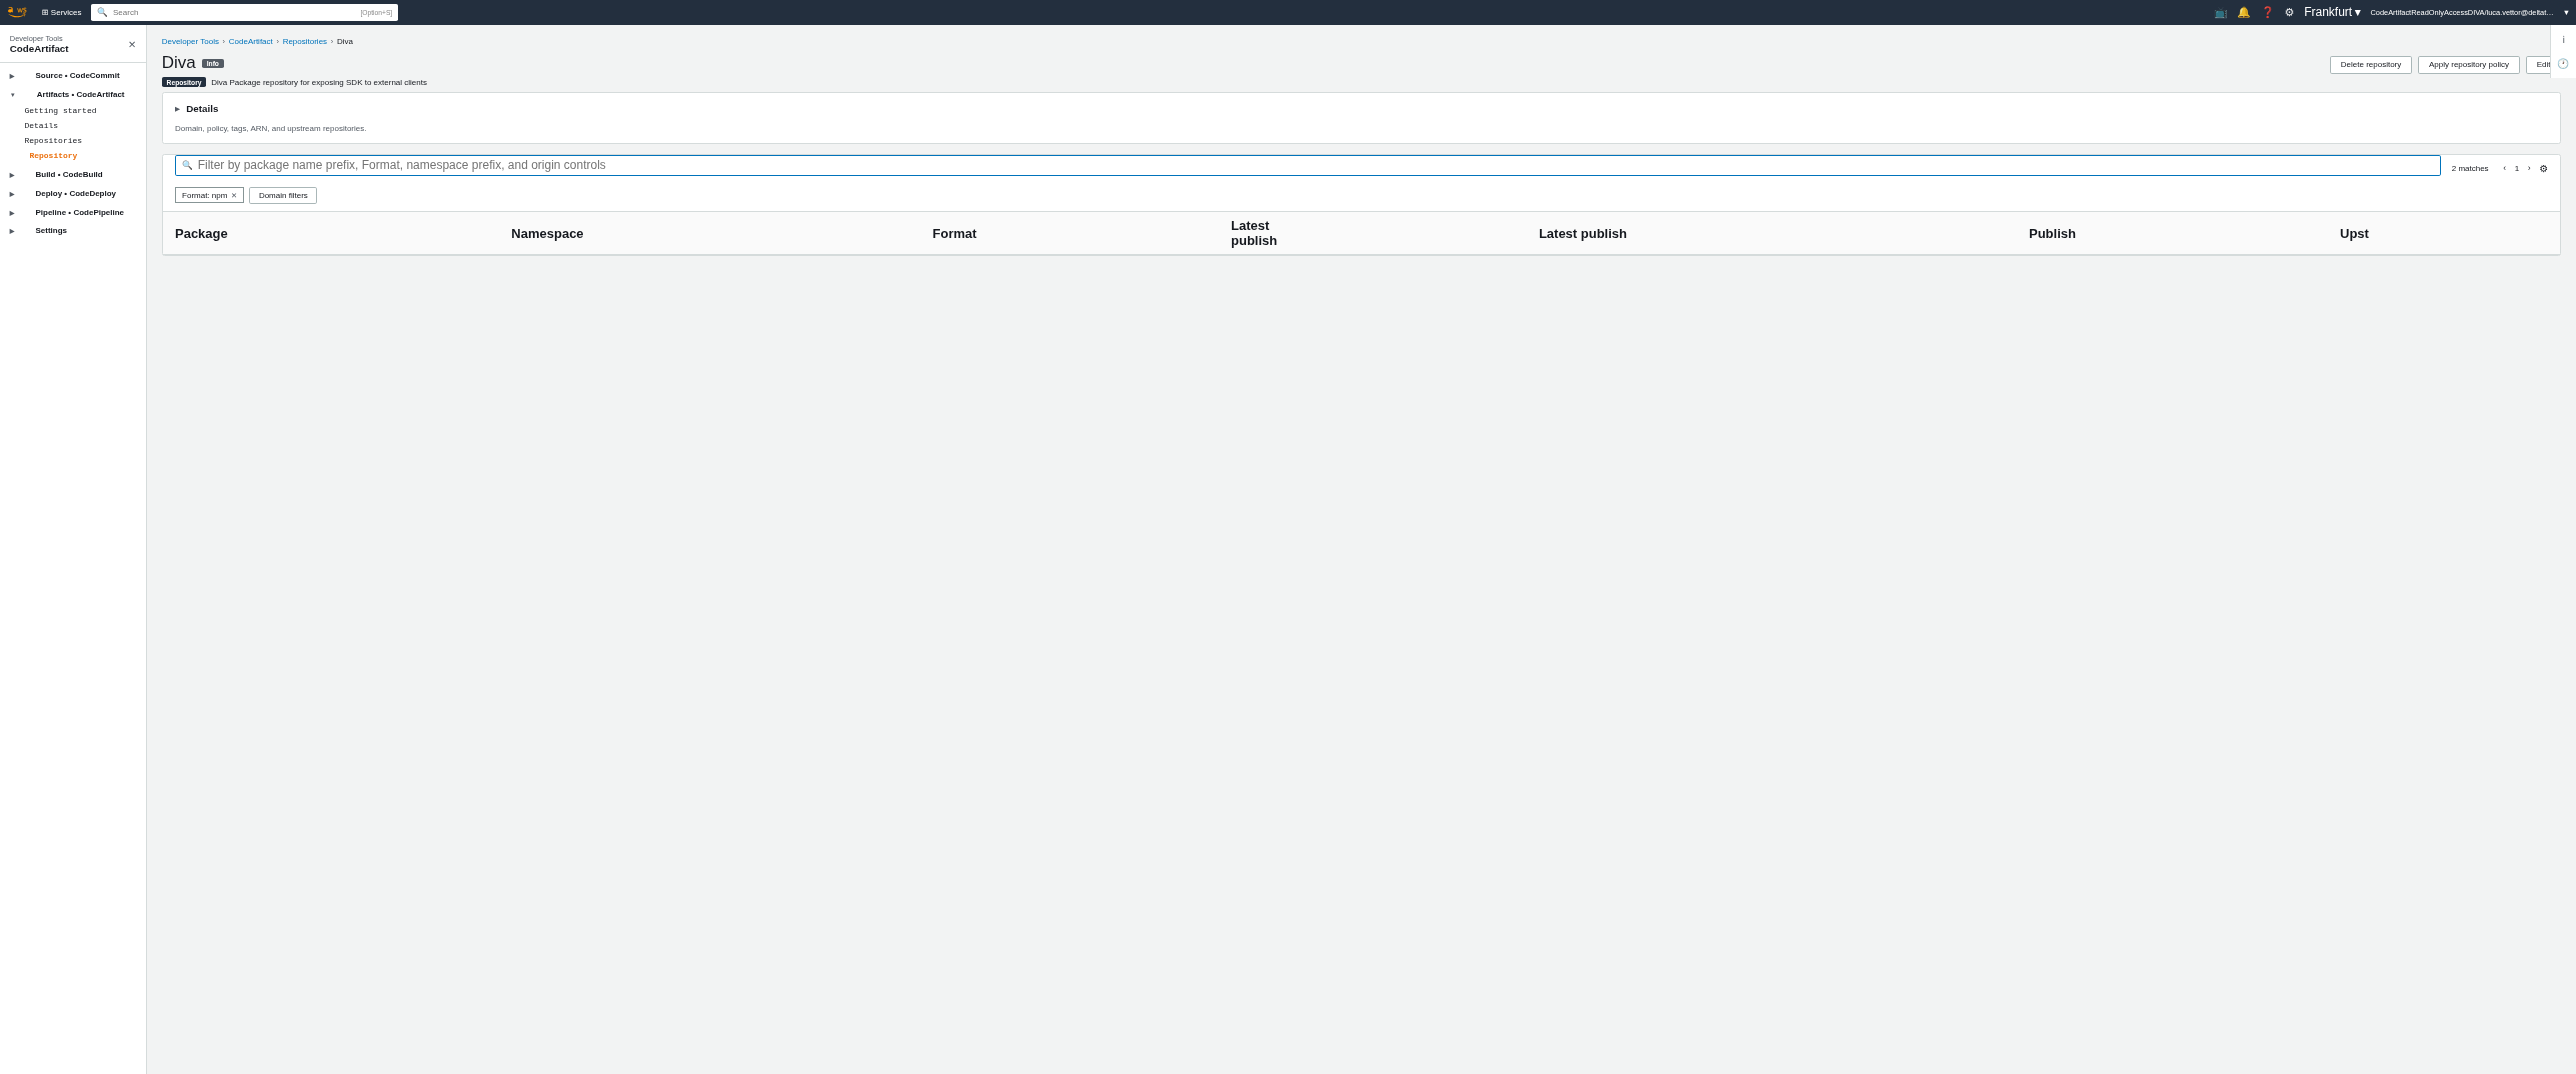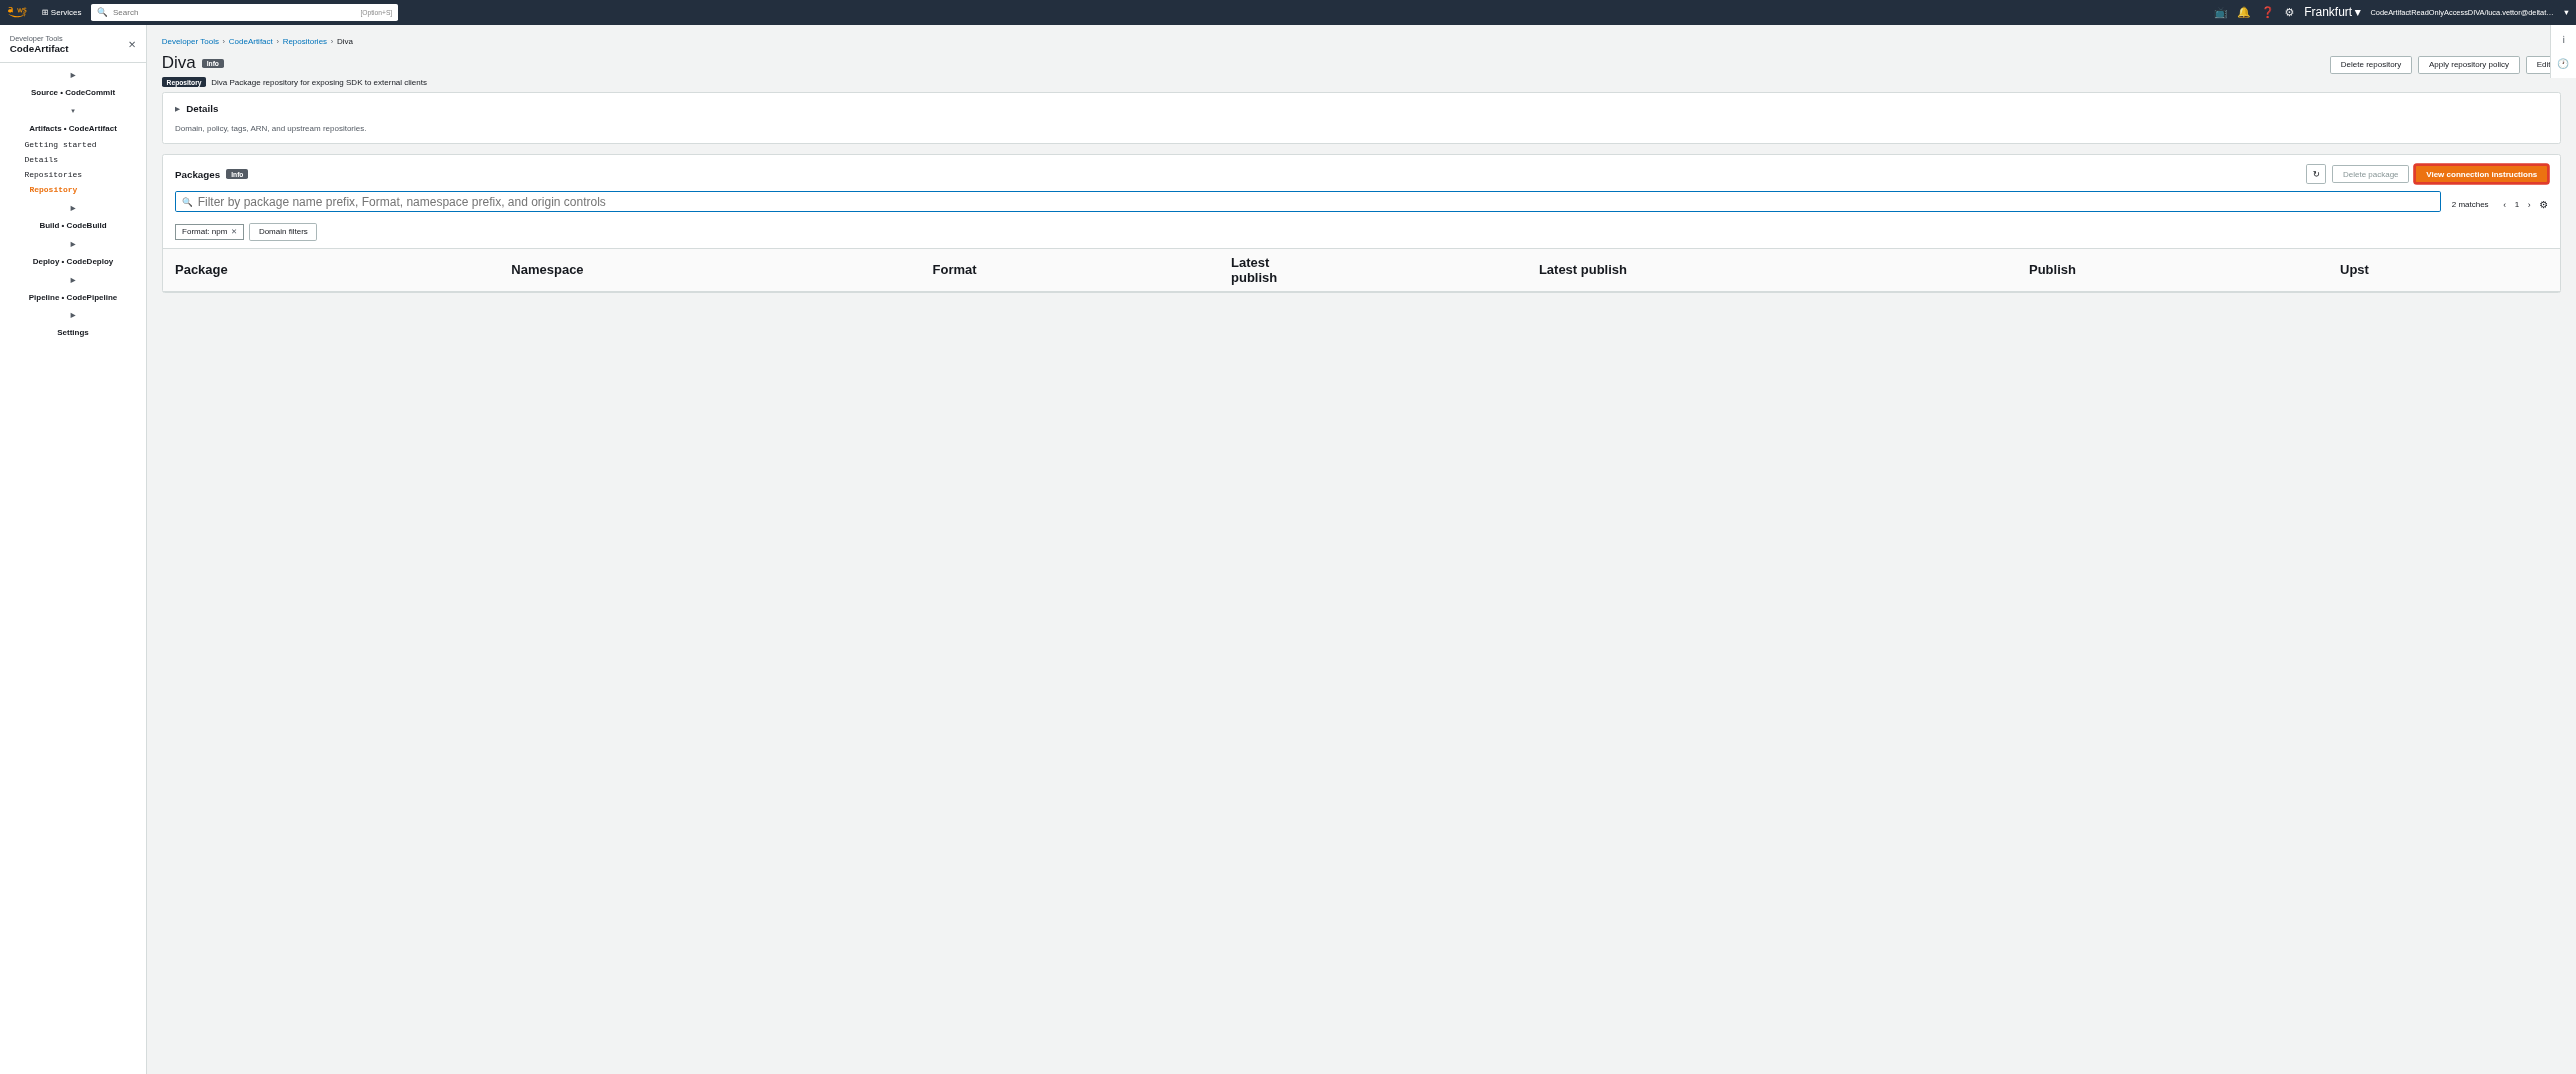--- a/index.html
+++ b/index.html
@@ -86,28 +86,27 @@
     }
     .sidebar-title-section {}
     .sidebar-service-label { font-size: 7.4px; color: #545b64; }
     .sidebar-service-name { font-size: 9.8px; font-weight: 700; color: #16191f; }
     .sidebar-close { cursor: pointer; color: #545b64; font-size: 9.8px; }
     .sidebar-nav { padding: 0 4.9px; }
     .sidebar-group {
       margin-bottom: 2.5px;
     }
     .sidebar-group-header {
-      display: flex; align-items: center; gap: 10px;
+      display: flex; align-items: center; gap: 21px;
       padding: 3.7px 4.9px;
       cursor: pointer;
       border-radius: 1.8px;
       font-size: 8px;
       font-weight: 600;
       color: #16191f;
-      flex-direction: column;
     }
     .sidebar-arrow { font-size: 6.1px; color: #545b64; }
     .sidebar-items { padding-left: 14.7px; font-family: Liberation Mono, monospace; }
     .sidebar-item {
       padding: 3.1px 4.9px;
       cursor: pointer;
       border-radius: 1.8px;
       font-size: 8px;
       color: #16191f;
     }
@@ -452,33 +451,20 @@
 
     <div class="section-card">
       <div class="section-header">
         <span class="section-arrow">▶</span>
         <span class="section-title">Details</span>
       </div>
       <div class="section-subtitle">Domain, policy, tags, ARN, and upstream repositories.</div>
     </div>
 
     <div class="section-card">
-      <div class="packages-header">
-        <div class="packages-title-row">
-          <span class="packages-title">Packages</span>
-          <span class="info-badge">Info</span>
-        </div>
-        <div class="packages-actions">
-          <div class="btn-icon">
-            <span>↻</span>
-          </div>
-          <button class="btn btn-disabled" disabled="">Delete package</button>
-          <button class="btn btn-primary" style="background:#ec7211;border:1.8px solid #e03c2c;box-shadow:0 0 0 1.8px #e03c2c;outline:1.8px solid #e03c2c;font-weight:700;">View connection instructions</button>
-        </div>
-      </div>
 
       <div class="filter-row">
         <div class="search-filter-wrapper">
           <div class="search-filter" style="flex:1;">
             <span class="search-icon">🔍</span>
             <input type="text" placeholder="Filter by package name prefix, Format, namespace prefix, and origin controls" style="">
           </div>
           <span class="matches-info" style="margin: 0 4.9px;">2 matches</span>
           <div class="filter-controls">
             <button class="pagination-btn">‹</button>

